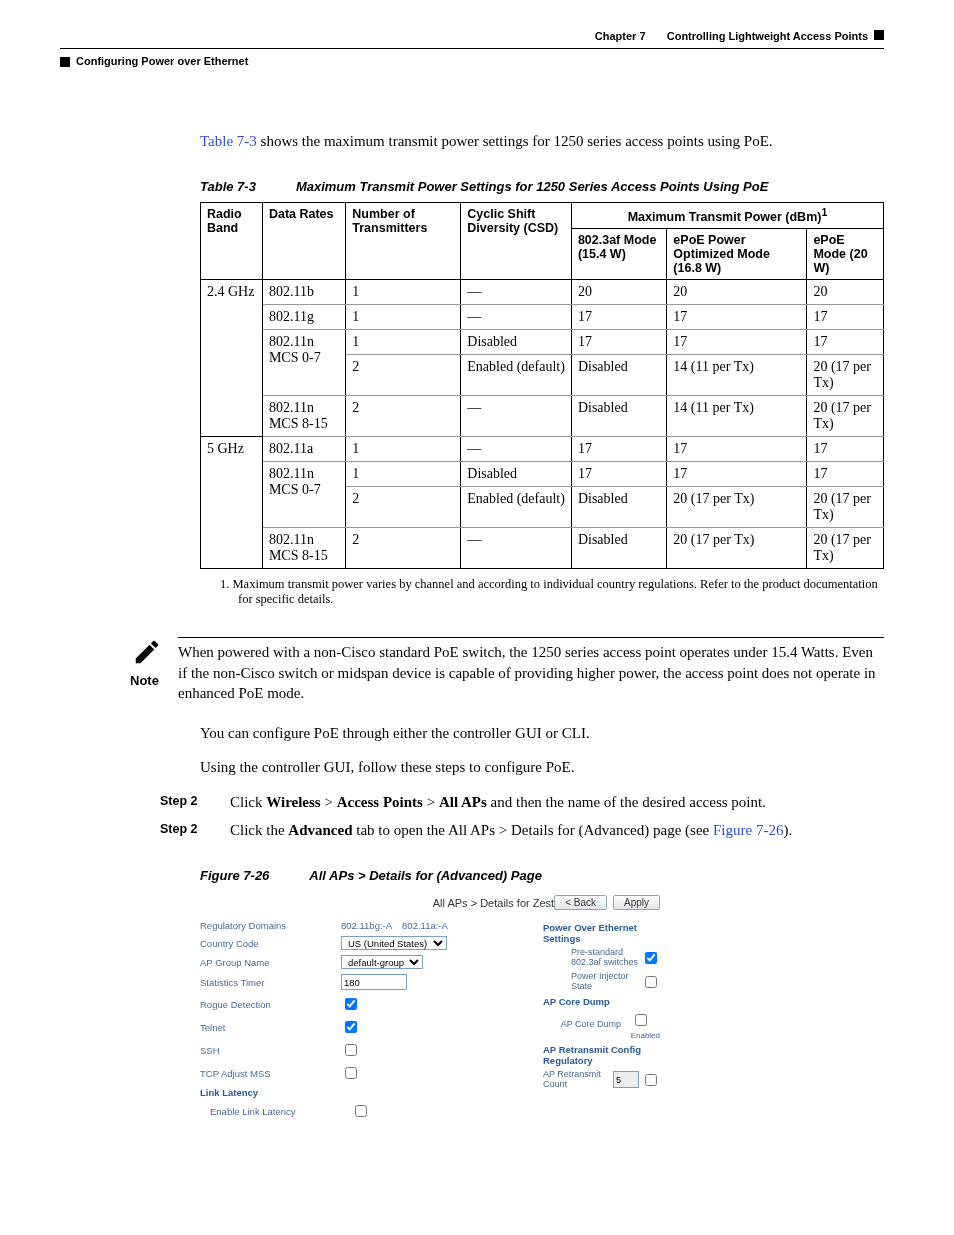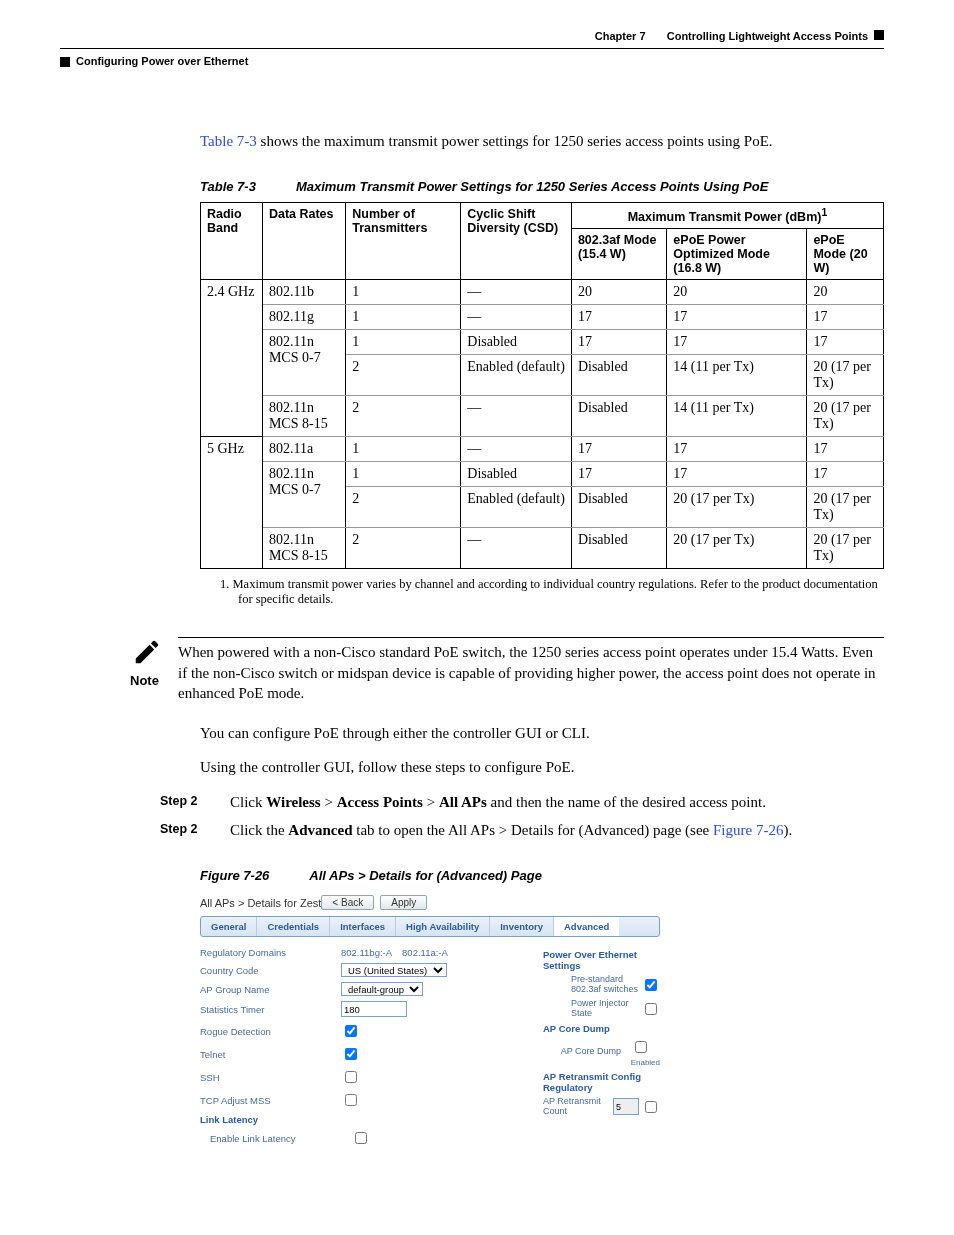--- a/index.html
+++ b/index.html
@@ -147,21 +147,21 @@
     font-family: Arial, Helvetica, sans-serif;
     font-size: 9.5px;
     color: #486a9a;
     width: 460px;
   }
   .gui .crumb {
     font-size: 11px;
     color: #333;
     margin-bottom: 6px;
     display:flex;
-    justify-content:flex-start;
+    justify-content:flex-end;
     align-items:center;
   }
   .gui .btns { display:flex; gap:6px; }
   .gui .btn {
     border: 1px solid #8aa;
     background: linear-gradient(#fefefe,#e2e8ee);
     padding: 1px 10px;
     font-size: 10px;
     color:#333;
     border-radius: 2px;
@@ -372,28 +372,20 @@
     </div>
 
     <div class="gui">
       <div class="crumb">
         <span>All APs &gt; Details for Zest</span>
         <span class="btns">
           <span class="btn">&lt; Back</span>
           <span class="btn">Apply</span>
         </span>
       </div>
-      <div class="tabs">
-        <div class="tab">General</div>
-        <div class="tab">Credentials</div>
-        <div class="tab">Interfaces</div>
-        <div class="tab">High Availability</div>
-        <div class="tab">Inventory</div>
-        <div class="tab active">Advanced</div>
-      </div>
       <div class="panel">
         <div class="col">
           <div class="row">
               <span class="lbl">Regulatory Domains</span>
               <span class="val" style="white-space:pre;">802.11bg:-A    802.11a:-A</span>
             </div>
           <div class="row">
               <span class="lbl">Country Code</span>
               <select><option>US (United States)</option></select>
             </div>

